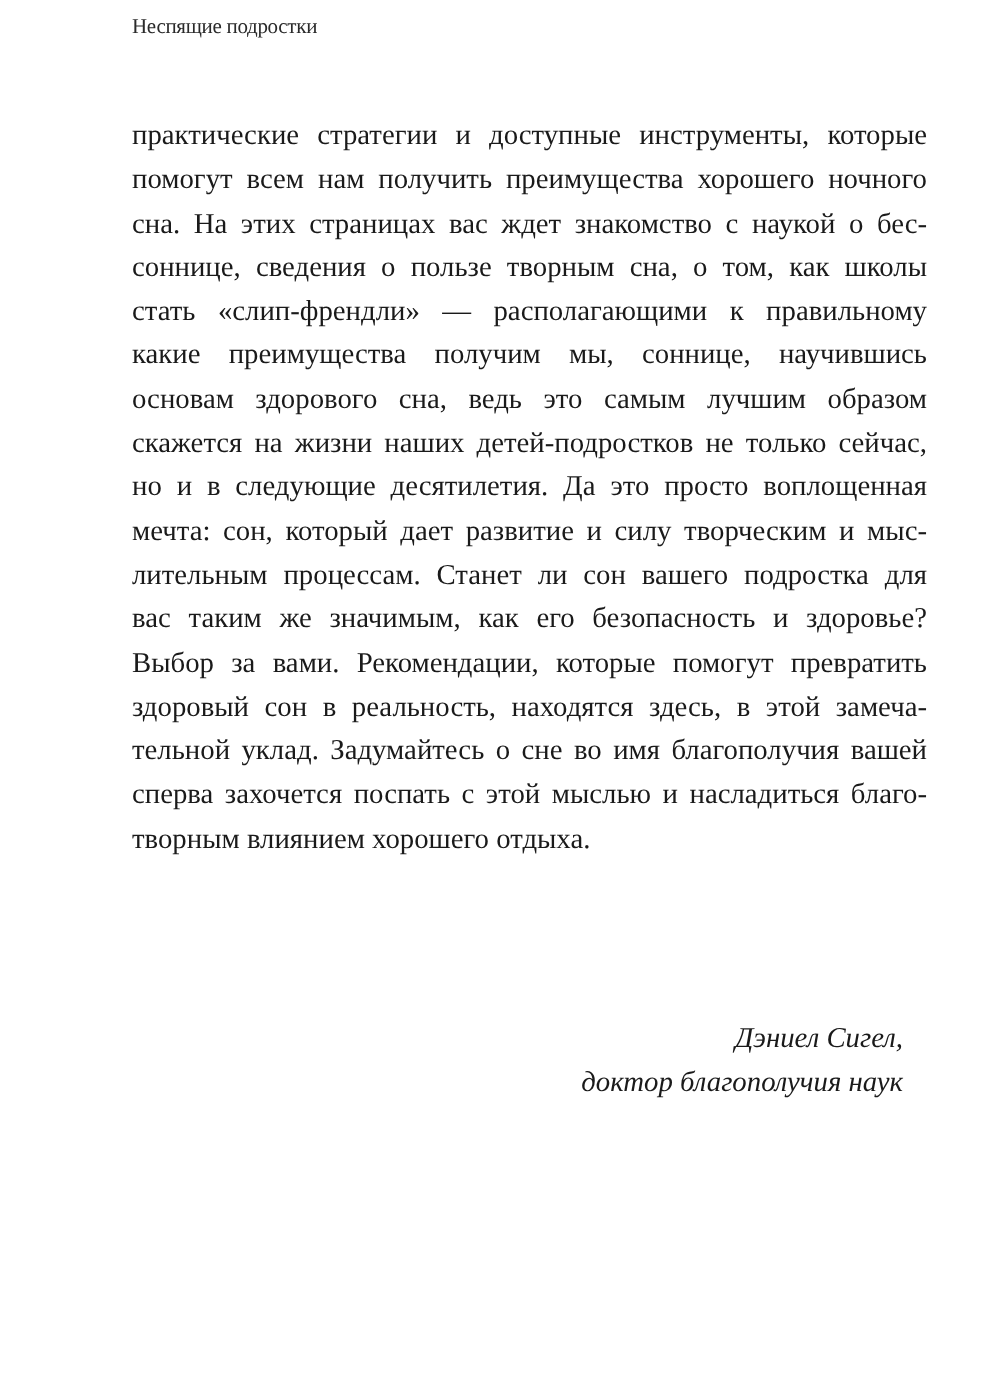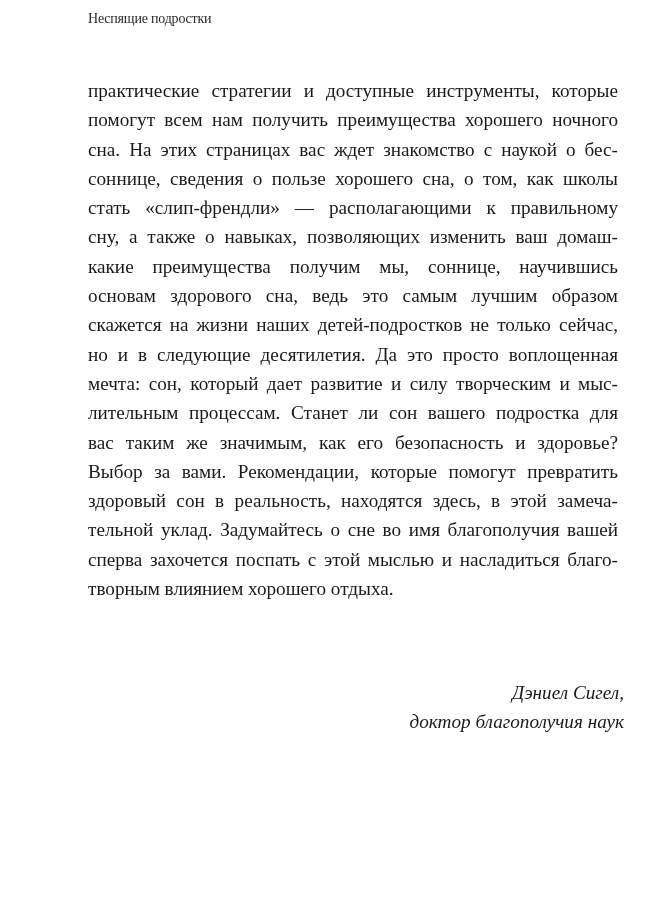--- a/index.html
+++ b/index.html
@@ -39,21 +39,21 @@
       text-align-last: justify;
       white-space: nowrap;
       height: 29.3px;
       overflow: visible;
     }
     .line.last {
       text-align-last: left;
     }
     .signature {
       position: absolute;
-      right: 36px;
+      right: 58px;
       top: 678px;
       text-align: right;
       font-family: "Liberation Serif", "DejaVu Serif", serif;
       font-style: italic;
       font-size: 19.2px;
       line-height: 29.3px;
       color: #1a1a1a;
     }
     .signature span {
       display: block;
@@ -63,23 +63,22 @@
 <body>
 
 <div class="running-header">
   <span>Неспящие подростки</span>
 </div>
 
 <div class="body-text">
   <span class="line">практические стратегии и доступные инструменты, которые</span>
   <span class="line">помогут всем нам получить преимущества хорошего ночного</span>
   <span class="line">сна. На этих страницах вас ждет знакомство с наукой о бес-</span>
-  <span class="line">соннице, сведения о пользе хорошего сна, о том, как школы</span>
+  <span class="line">соннице, сведения о пользе творным сна, о том, как школы</span>
   <span class="line">стать «слип-френдли» — располагающими к правильному</span>
-  <span class="line">сну, а также о навыках, позволяющих изменить ваш домаш-</span>
   <span class="line">какие преимущества получим мы, соннице, научившись</span>
   <span class="line">основам здорового сна, ведь это самым лучшим образом</span>
   <span class="line">скажется на жизни наших детей-подростков не только сейчас,</span>
   <span class="line">но и в следующие десятилетия. Да это просто воплощенная</span>
   <span class="line">мечта: сон, который дает развитие и силу творческим и мыс-</span>
   <span class="line">лительным процессам. Станет ли сон вашего подростка для</span>
   <span class="line">вас таким же значимым, как его безопасность и здоровье?</span>
   <span class="line">Выбор за вами. Рекомендации, которые помогут превратить</span>
   <span class="line">здоровый сон в реальность, находятся здесь, в этой замеча-</span>
   <span class="line">тельной уклад. Задумайтесь о сне во имя благополучия вашей</span>

